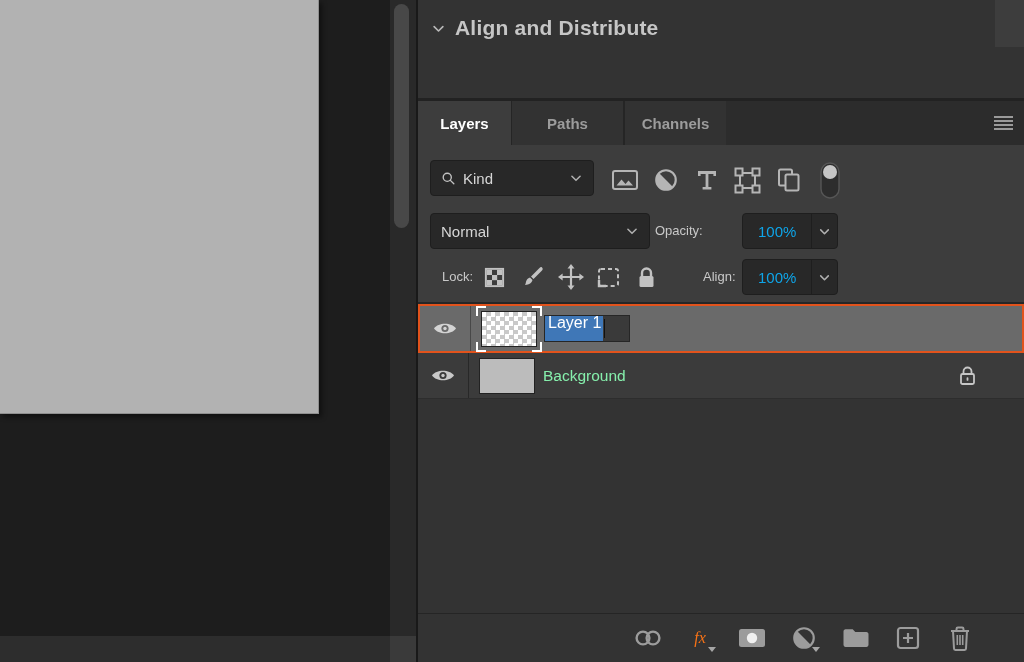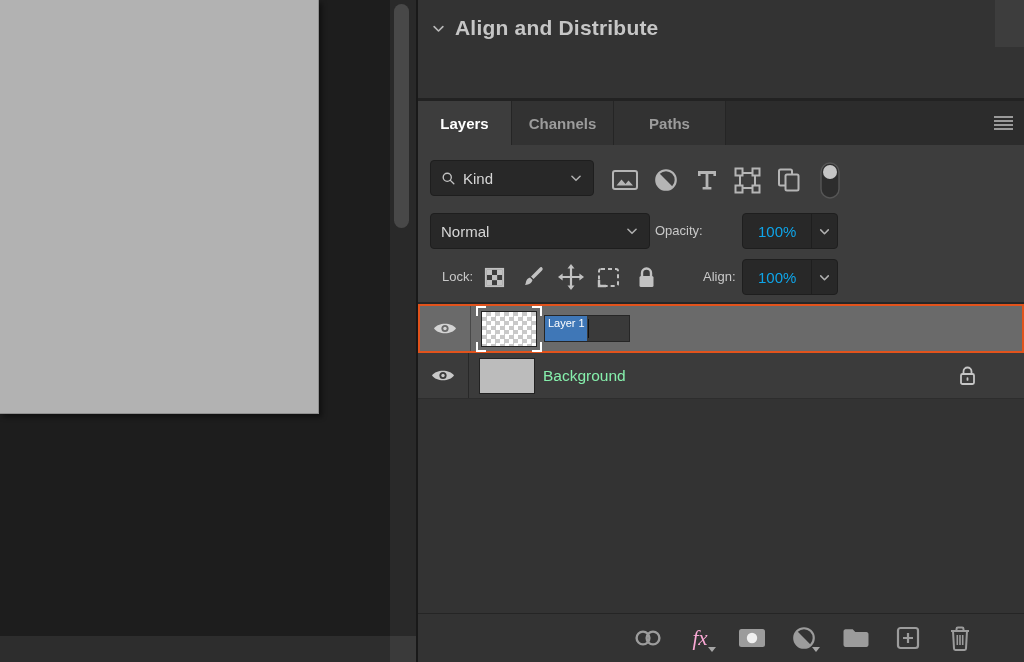--- a/index.html
+++ b/index.html
@@ -77,31 +77,31 @@
   .thumb-solid { background:#bcbcbc; }
   .bracket { position:absolute; width:10px; height:10px; }
   .br-tl { left:-5px; top:-5px; border-left:2px solid #fff; border-top:2px solid #fff; }
   .br-tr { right:-5px; top:-5px; border-right:2px solid #fff; border-top:2px solid #fff; }
   .br-bl { left:-5px; bottom:-5px; border-left:2px solid #fff; border-bottom:2px solid #fff; }
   .br-br { right:-5px; bottom:-5px; border-right:2px solid #fff; border-bottom:2px solid #fff; }
   .rename-box {
     margin-left:7px; height:27px; width:86px; background:#3a3a3a;
     border:1px solid #262626; display:flex; align-items:center; overflow:hidden;
   }
-  .rename-text { background:#3f77b7; color:#fff; font-size:11px; padding:3px 2px 14px 3px; white-space:nowrap; }
+  .rename-text { background:#3f77b7; color:#fff; font-size:16px; padding:3px 2px 14px 3px; white-space:nowrap; }
   .caret { width:1px; height:19px; background:#111; margin-left:1px; }
   .layer-name { margin-left:8px; font-size:15.5px; color:#86efac; }
   .row-lock { position:absolute; right:47px; top:12px; }
   
   .toolbar {
     position:absolute; left:0; bottom:0; width:606px; height:49px; background:#333;
     border-top:1px solid #252525; display:flex; align-items:center; gap:22px; padding-left:215px;
   }
   .tool { width:30px; height:30px; display:flex; align-items:center; justify-content:center; position:relative; }
-  .fx-label { font-family:"Liberation Serif", serif; font-style:italic; font-size:21px; color:#f9a8d4; }
+  .fx-label { font-family:"Liberation Serif", serif; font-style:italic; font-size:16px; color:#f97316; }
   .mini-tri { position:absolute; right:-1px; bottom:1px; width:0; height:0; border-left:4px solid transparent; border-right:4px solid transparent; border-top:5px solid #a6a6a6; }
   svg { display:block; }
 </style>
 </head>
 <body>
 
 <div class="screen">
 
   <div class="canvas-area">
     <div class="document"></div>
@@ -121,22 +121,22 @@
               <path d="M5 9l7 7 7-7" fill="none" stroke="#b9b9b9" stroke-width="2.6" stroke-linecap="round" stroke-linejoin="round"></path>
             </svg>
         </span>
         <span class="align-title">Align and Distribute</span>
       </div>
       <div class="topright-block"></div>
     </div>
 
     <div class="tabbar">
       <div class="tab tab-layers">Layers</div>
+      <div class="tab tab-paths">Paths</div>
       <div class="tab tab-channels">Channels</div>
-      <div class="tab tab-paths">Paths</div>
       <div class="panel-menu">
           <span></span>
           <span></span>
           <span></span>
           <span></span>
         </div>
     </div>
 
     <div class="controls">
 

